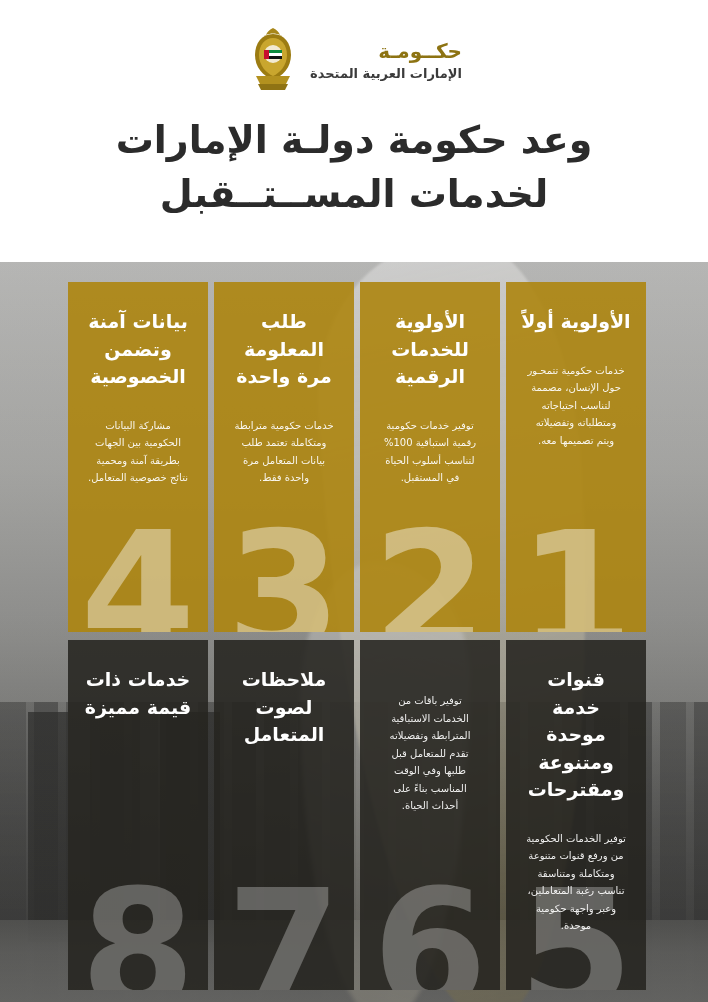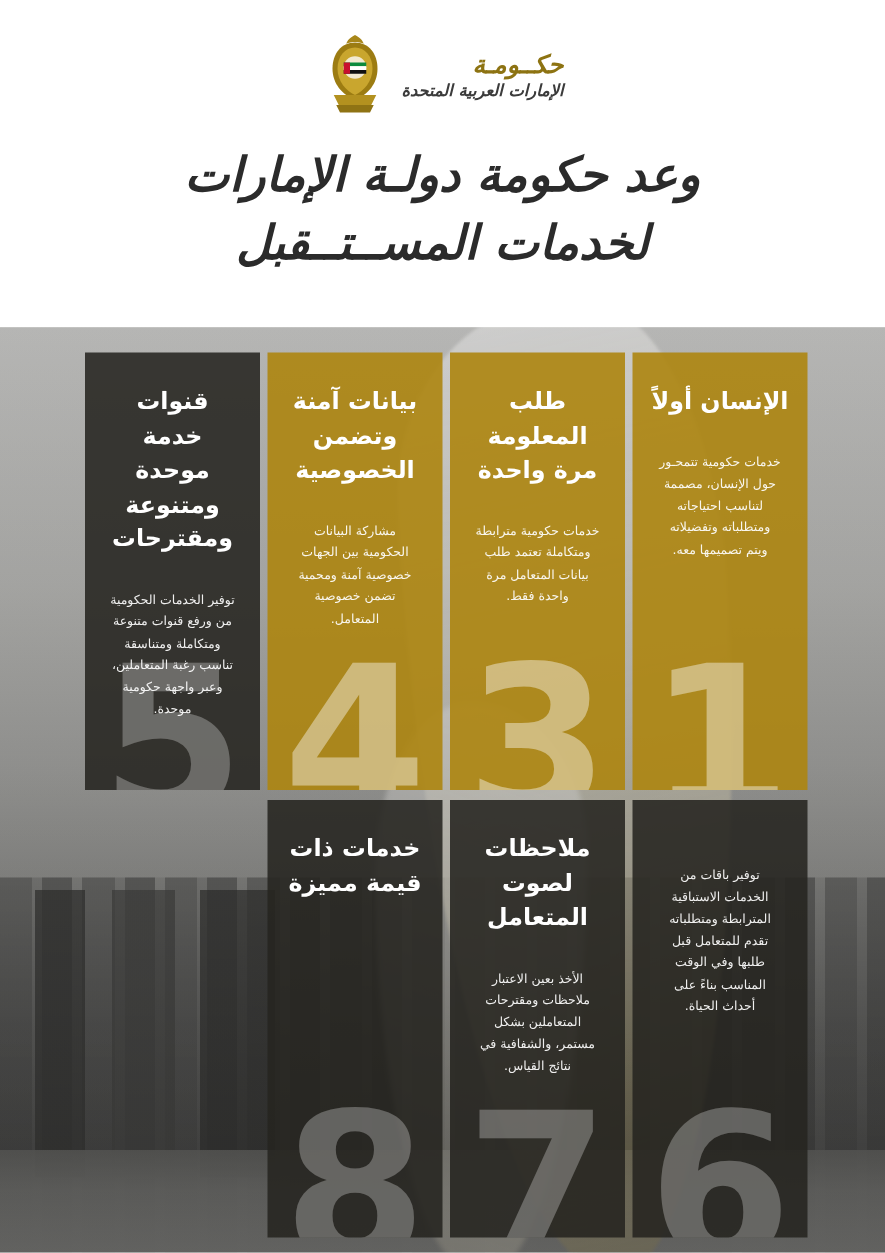--- a/index.html
+++ b/index.html
@@ -14,21 +14,20 @@
     width: 708px; height: 1002px;
     background: #ffffff;
   }
 
   
   .header {
     position: absolute;
     top: 0; left: 0; right: 0;
     height: 262px;
     background: #ffffff;
-    font-style: italic;
   }
   .emblem-row {
     display: flex;
     flex-direction: row;
     align-items: center;
     justify-content: center;
     gap: 10px;
     padding-top: 26px;
   }
   .emblem {
@@ -236,52 +235,56 @@
     <div class="bg-road"></div>
     <div class="flag-shape"></div>
     <div class="flag-shape2"></div>
     <div class="band-overlay"></div>
     <div class="bottom-strip"></div>
   </div>
 
   <div class="grid">
 
     <div class="card gold">
-      <div class="card-title">الإنسان أولاً</div>
+      <div class="card-title">الأولوية أولاً</div>
       <div class="card-desc">خدمات حكومية تتمحـور حول الإنسان، مصممة لتناسب احتياجاته ومتطلباته وتفضيلاته ويتم تصميمها معه.</div>
       <div class="card-num">1</div>
     </div>
 
+    <div class="card gold">
+      <div class="card-title">الأولوية للخدمات الرقمية</div>
+      <div class="card-desc">توفير خدمات حكومية رقمية استباقية 100% لتناسب أسلوب الحياة في المستقبل.</div>
+      <div class="card-num">2</div>
+    </div>
 
     <div class="card gold">
       <div class="card-title">طلب المعلومة مرة واحدة</div>
       <div class="card-desc">خدمات حكومية مترابطة ومتكاملة تعتمد طلب بيانات المتعامل مرة واحدة فقط.</div>
       <div class="card-num">3</div>
     </div>
 
     <div class="card gold">
       <div class="card-title">بيانات آمنة وتضمن الخصوصية</div>
-      <div class="card-desc">مشاركة البيانات الحكومية بين الجهات خصوصية آمنة ومحمية تضمن خصوصية المتعامل.</div>
+      <div class="card-desc">مشاركة البيانات الحكومية بين الجهات بطريقة آمنة ومحمية نتائج خصوصية المتعامل.</div>
       <div class="card-num">4</div>
     </div>
 
     <div class="card dark">
       <div class="card-title">قنوات خدمة موحدة ومتنوعة ومقترحات</div>
       <div class="card-desc">توفير الخدمات الحكومية من ورفع قنوات متنوعة ومتكاملة ومتناسقة تناسب رغبة المتعاملين، وعبر واجهة حكومية موحدة.</div>
       <div class="card-num">5</div>
     </div>
 
     <div class="card dark">
-      <div class="card-desc">توفير باقات من الخدمات الاستباقية المترابطة ومتطلباته تقدم للمتعامل قبل طلبها وفي الوقت المناسب بناءً على أحداث الحياة.</div>
+      <div class="card-desc">توفير باقات من الخدمات الاستباقية المترابطة وتفضيلاته تقدم للمتعامل قبل طلبها وفي الوقت المناسب بناءً على أحداث الحياة.</div>
       <div class="card-num">6</div>
     </div>
 
     <div class="card dark">
       <div class="card-title">ملاحظات لصوت المتعامل</div>
-      <div class="card-desc">الأخذ بعين الاعتبار ملاحظات ومقترحات المتعاملين بشكل مستمر، والشفافية في نتائج القياس.</div>
       <div class="card-num">7</div>
     </div>
 
     <div class="card dark">
       <div class="card-title">خدمات ذات قيمة مميزة</div>
       <div class="card-num">8</div>
     </div>
 
   </div>
 </div>

